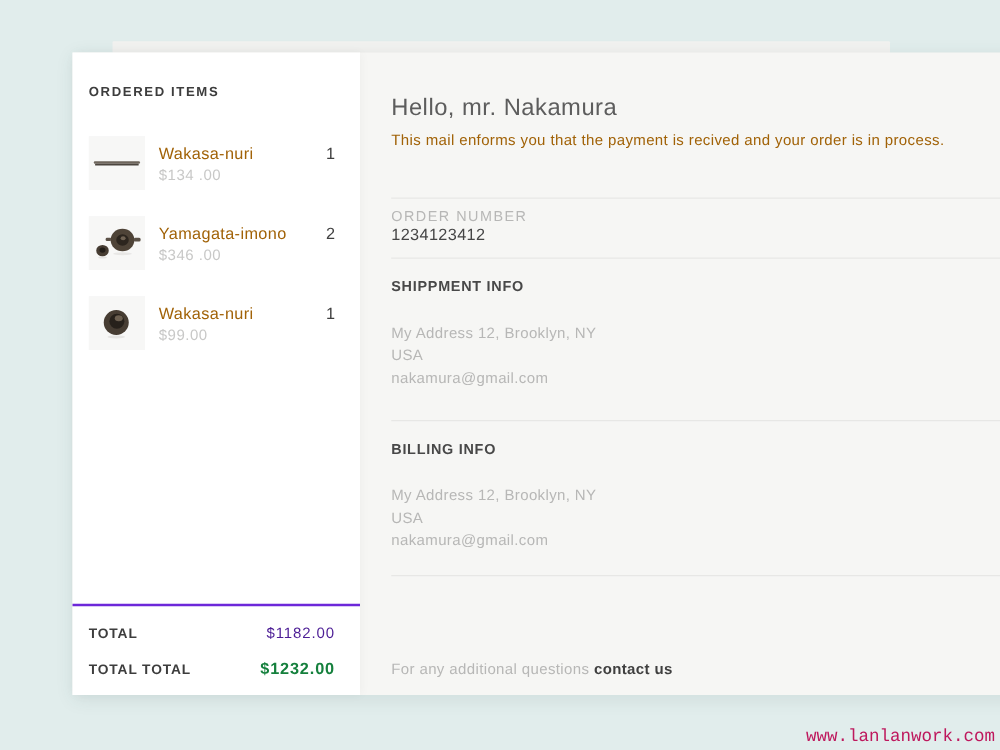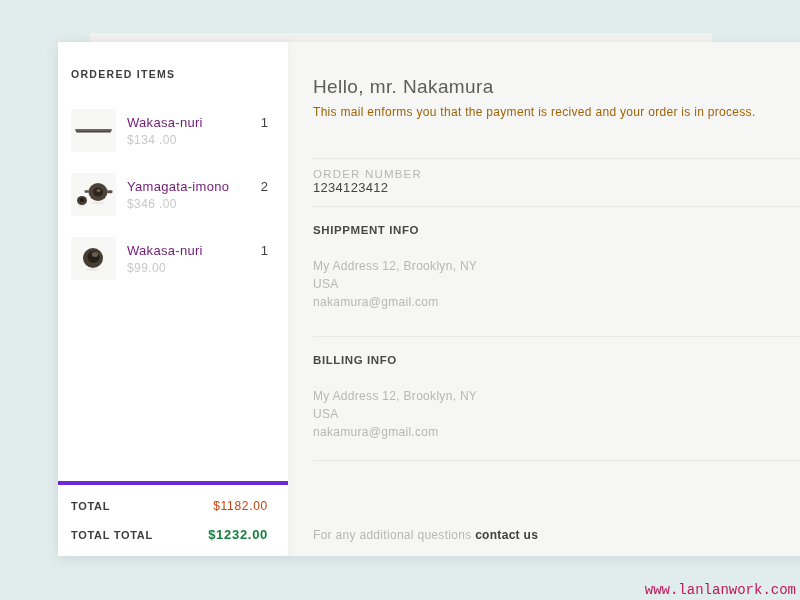--- a/index.html
+++ b/index.html
@@ -34,38 +34,38 @@
     color: #3d3d3d;
   }
   .items { margin-top: 29px; }
   .item { display: flex; margin-bottom: 21px; }
   .thumb {
     width: 45px; height: 43px; background: #f7f7f6; flex: 0 0 45px;
   }
   .thumb svg { display: block; width: 45px; height: 43px; }
   .item-mid { flex: 1; padding-left: 11px; }
   .item-name {
-    margin-top: 6px; font-size: 13px; color: #701a75; letter-spacing: 0.3px;
+    margin-top: 6px; font-size: 13px; color: #a16207; letter-spacing: 0.3px;
   }
   .item-price {
     margin-top: 3px; font-size: 12px; color: #c8c8c7; letter-spacing: 0.4px;
   }
   .item-qty { margin-top: 6px; font-size: 13px; color: #3f3f3f; }
 
   .totals {
     position: absolute; left: 0; right: 0; bottom: 0;
-    border-top: 4px solid #6d28d9;
+    border-top: 2px solid #6d28d9;
     padding: 14px 20px 0 13px;
   }
   .t-row {
     display: flex; justify-content: space-between; align-items: baseline;
     margin-bottom: 14px; font-size: 11px; letter-spacing: 0.7px;
   }
   .t-label { color: #3d3d3d; font-weight: 700; }
-  .t-value { color: #c2410c; font-size: 12px; }
+  .t-value { color: #4c1d95; font-size: 12px; }
   .t-value.gold { color: #15803d; font-weight: 700; font-size: 13px; }
 
   
   .main {
     position: absolute; left: 230px; right: 0; top: 0; bottom: 0;
     padding: 34px 20px 0 25px;
   }
   .greeting {
     font-size: 19px; font-weight: 400; color: #5d5d5d; letter-spacing: 0.4px;
   }

